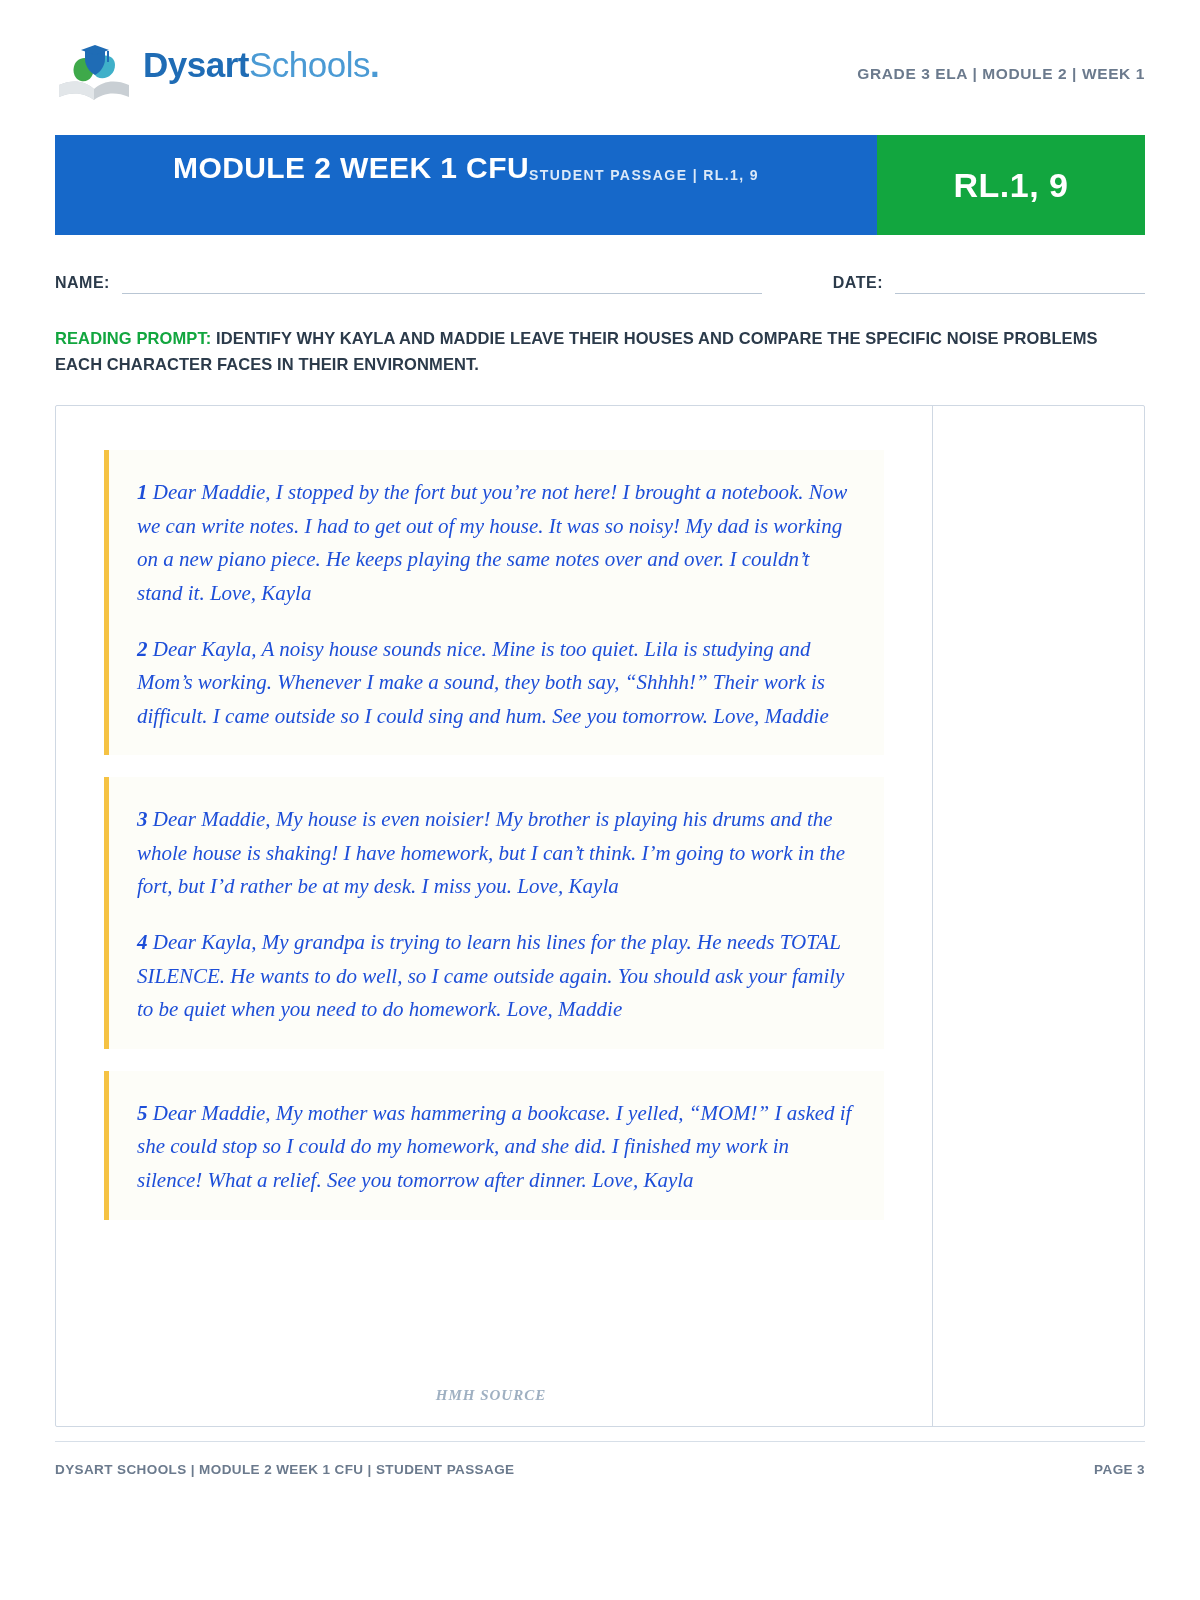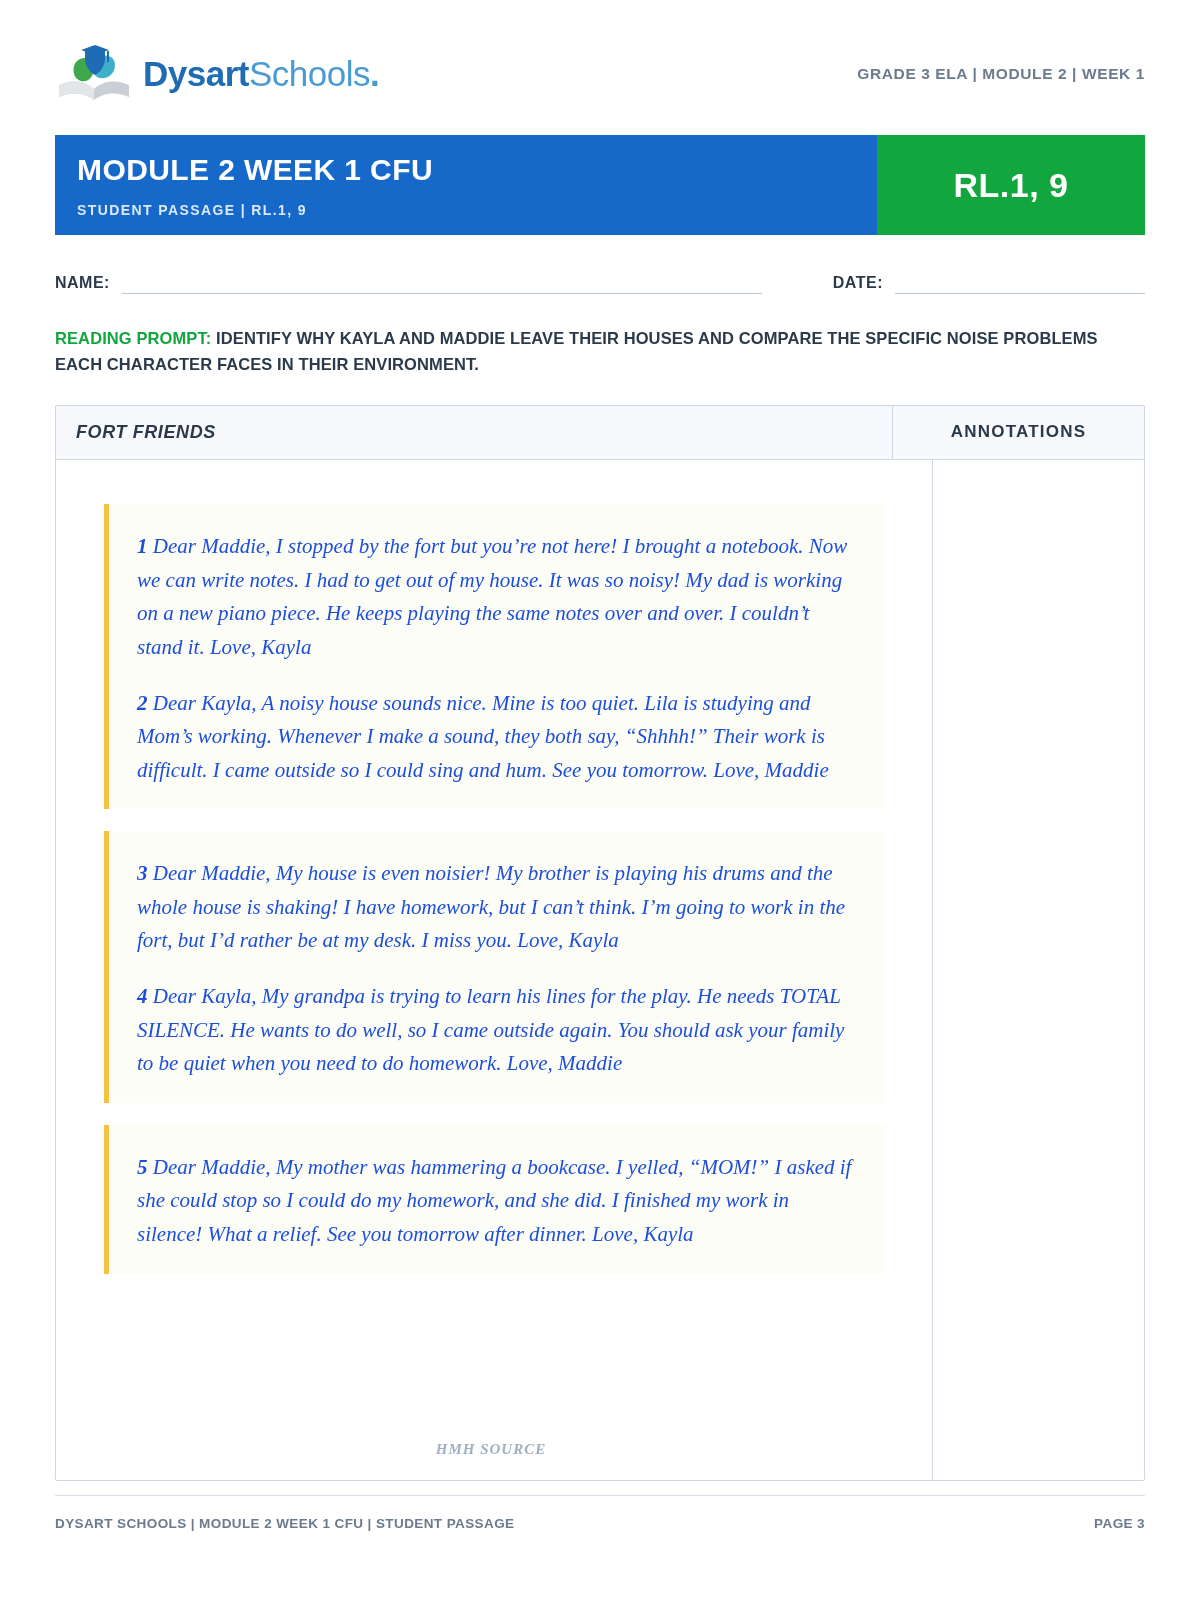--- a/index.html
+++ b/index.html
@@ -25,21 +25,21 @@
   
   .topbar {
     display: flex;
     align-items: center;
     justify-content: space-between;
     padding-top: 45px;
     padding-bottom: 10px;
   }
   .brand {
     display: flex;
-    align-items: center;
+    align-items: flex-start;
     gap: 10px;
   }
   .brand-logo {
     width: 78px;
     height: 58px;
     flex: 0 0 auto;
   }
   .brand-text {
     font-size: 35px;
     letter-spacing: -0.5px;
@@ -67,23 +67,23 @@
   
   .band {
     display: flex;
     margin-top: 22px;
     height: 100px;
   }
   .band-left {
     flex: 1 1 auto;
     background: #1668c9;
     display: flex;
-    flex-direction: column;
+    flex-direction: row;
     justify-content: center;
-    padding: 8px 22px;
+    padding: 16px 22px;
     color: #ffffff;
   }
   .band-title {
     font-size: 30px;
     font-weight: 700;
     letter-spacing: 0.4px;
     line-height: 1.1;
   }
   .band-sub {
     margin-top: 16px;
@@ -280,24 +280,20 @@
       <span class="field-label">DATE:</span>
       <span class="field-line"></span>
     </div>
   </div>
 
   <div class="prompt">
     <span class="lead">READING PROMPT:</span><span> IDENTIFY WHY KAYLA AND MADDIE LEAVE THEIR HOUSES AND COMPARE THE SPECIFIC NOISE PROBLEMS EACH CHARACTER FACES IN THEIR ENVIRONMENT.</span>
   </div>
 
   <div class="passage">
-    <div class="passage-head">
-      <div class="h-left">FORT FRIENDS</div>
-      <div class="h-right">ANNOTATIONS</div>
-    </div>
     <div class="passage-body">
       <div class="col-text">
 
         <div class="chunk">
           <p><span class="num">1</span><span> Dear Maddie, I stopped by the fort but you’re not here! I brought a notebook. Now we can write notes. I had to get out of my house. It was so noisy! My dad is working on a new piano piece. He keeps playing the same notes over and over. I couldn’t stand it. Love, Kayla</span></p>
           <p><span class="num">2</span><span> Dear Kayla, A noisy house sounds nice. Mine is too quiet. Lila is studying and Mom’s working. Whenever I make a sound, they both say, “Shhhh!” Their work is difficult. I came outside so I could sing and hum. See you tomorrow. Love, Maddie</span></p>
         </div>
 
         <div class="chunk">
           <p><span class="num">3</span><span> Dear Maddie, My house is even noisier! My brother is playing his drums and the whole house is shaking! I have homework, but I can’t think. I’m going to work in the fort, but I’d rather be at my desk. I miss you. Love, Kayla</span></p>

